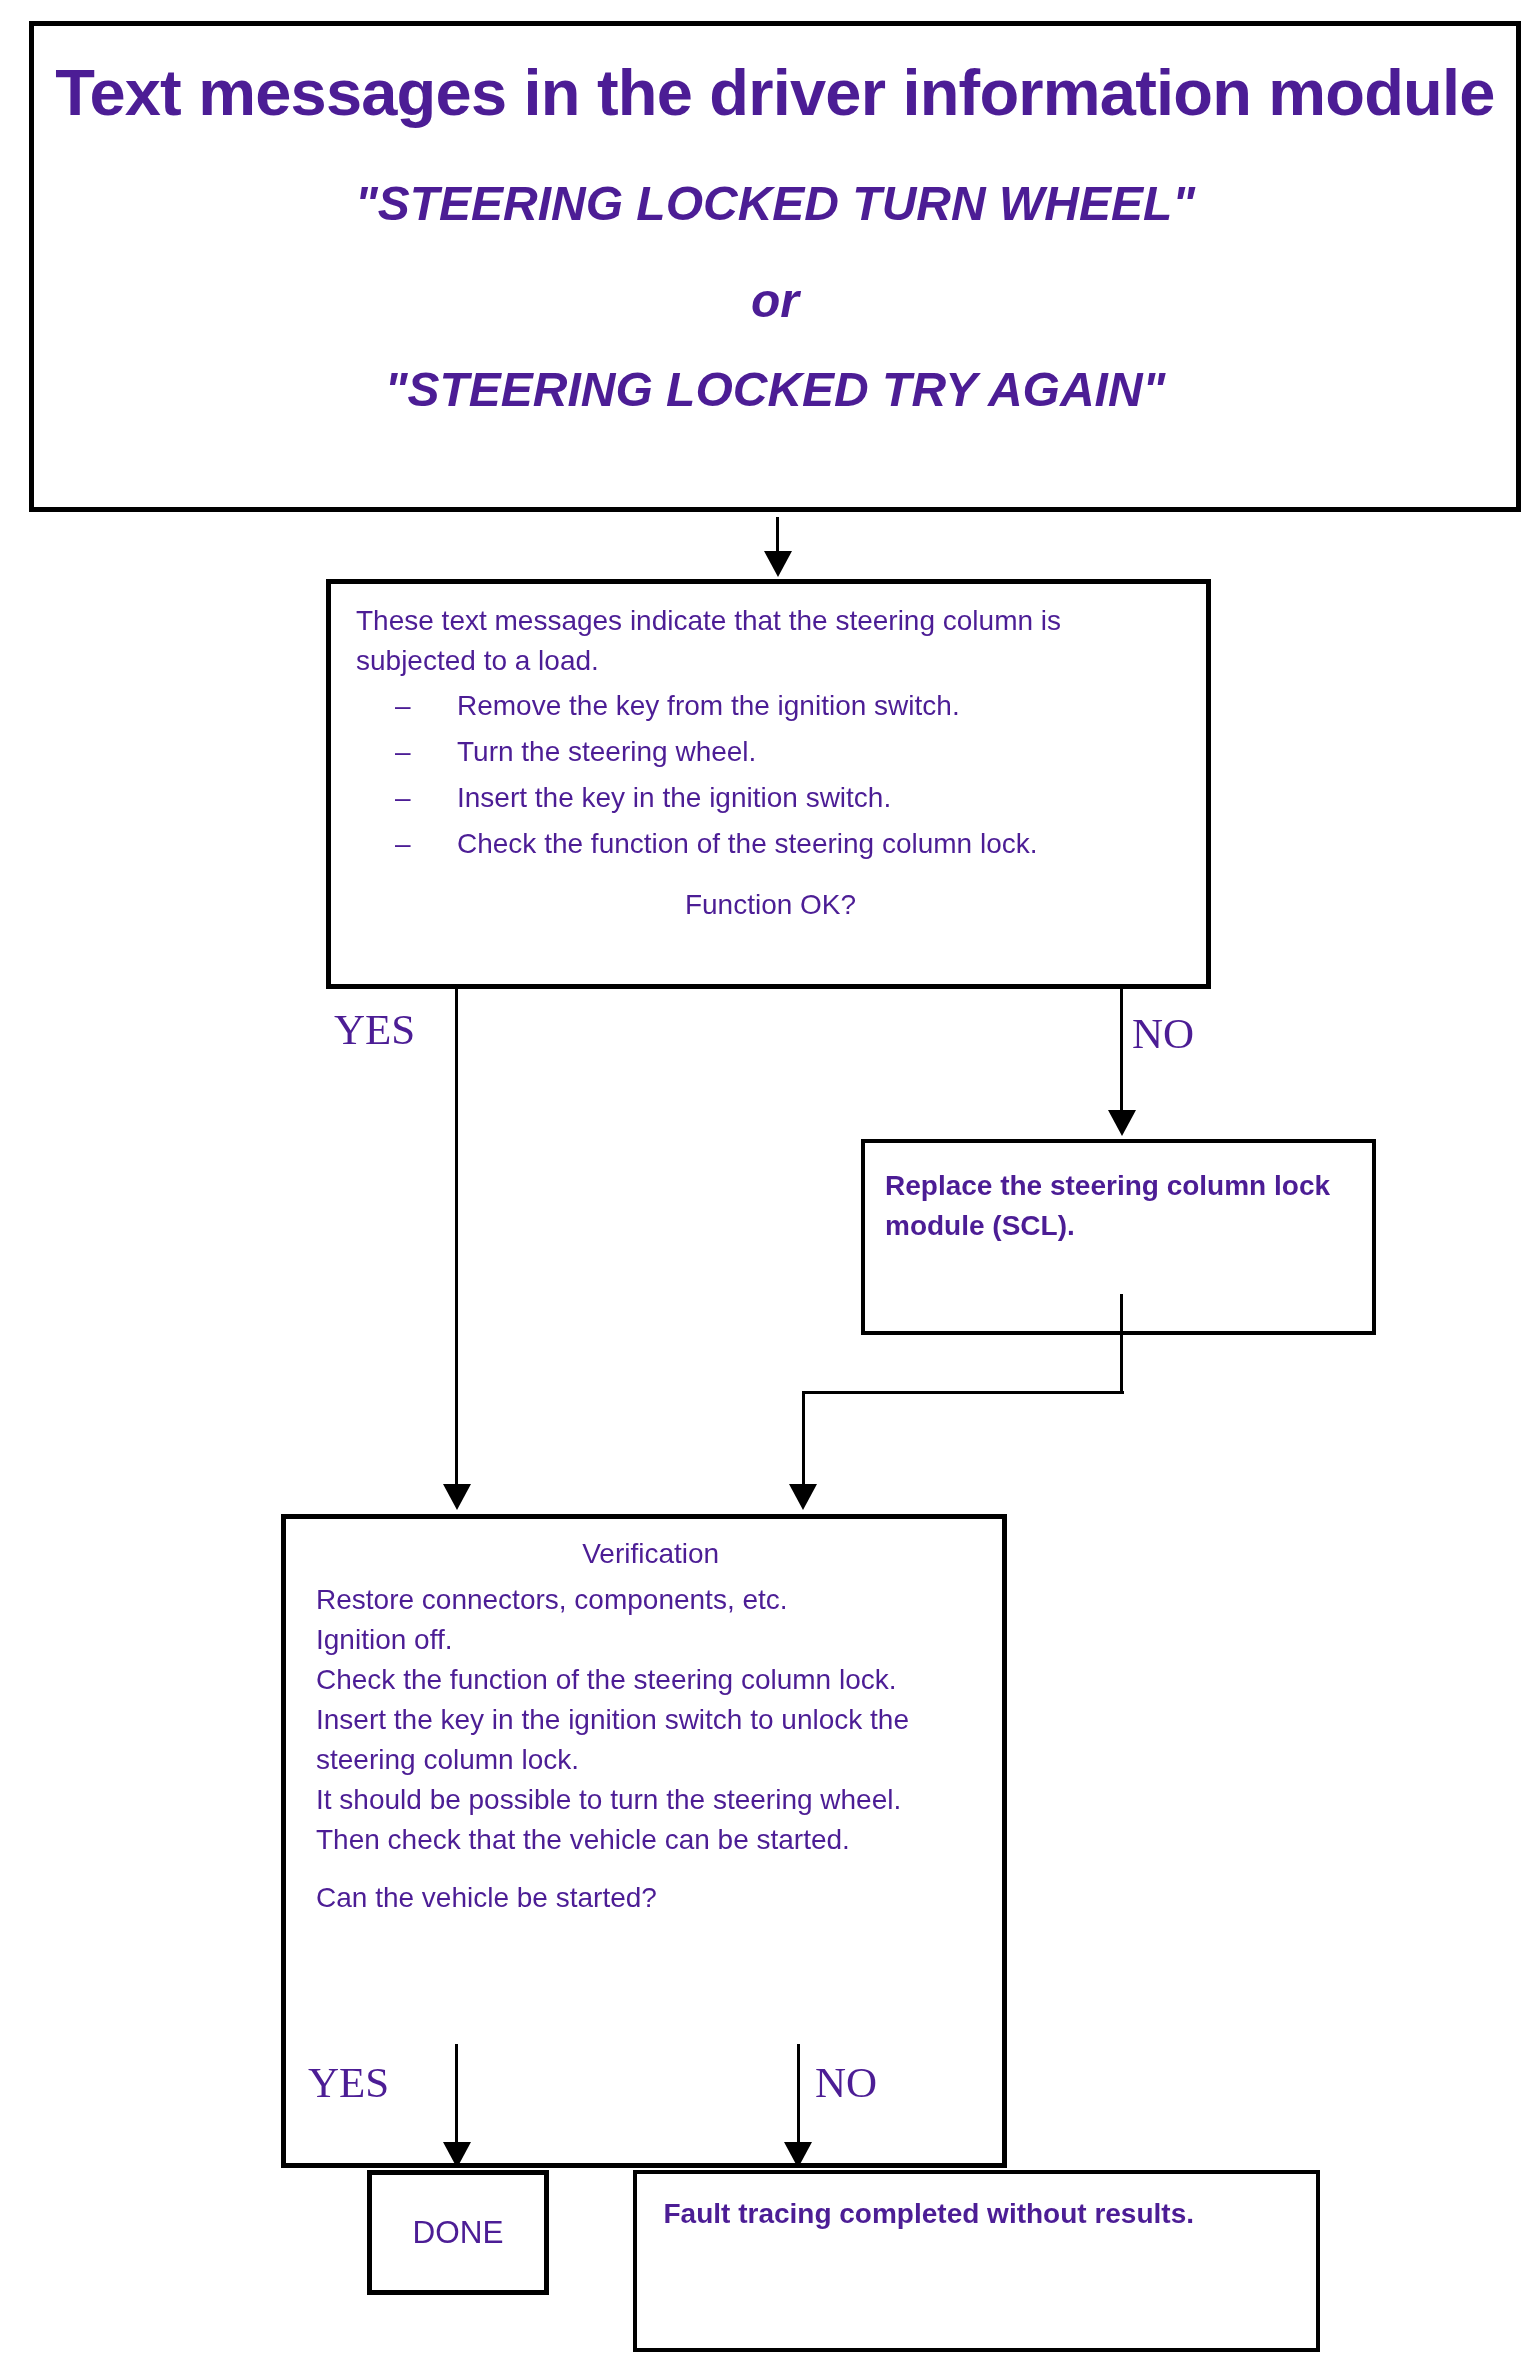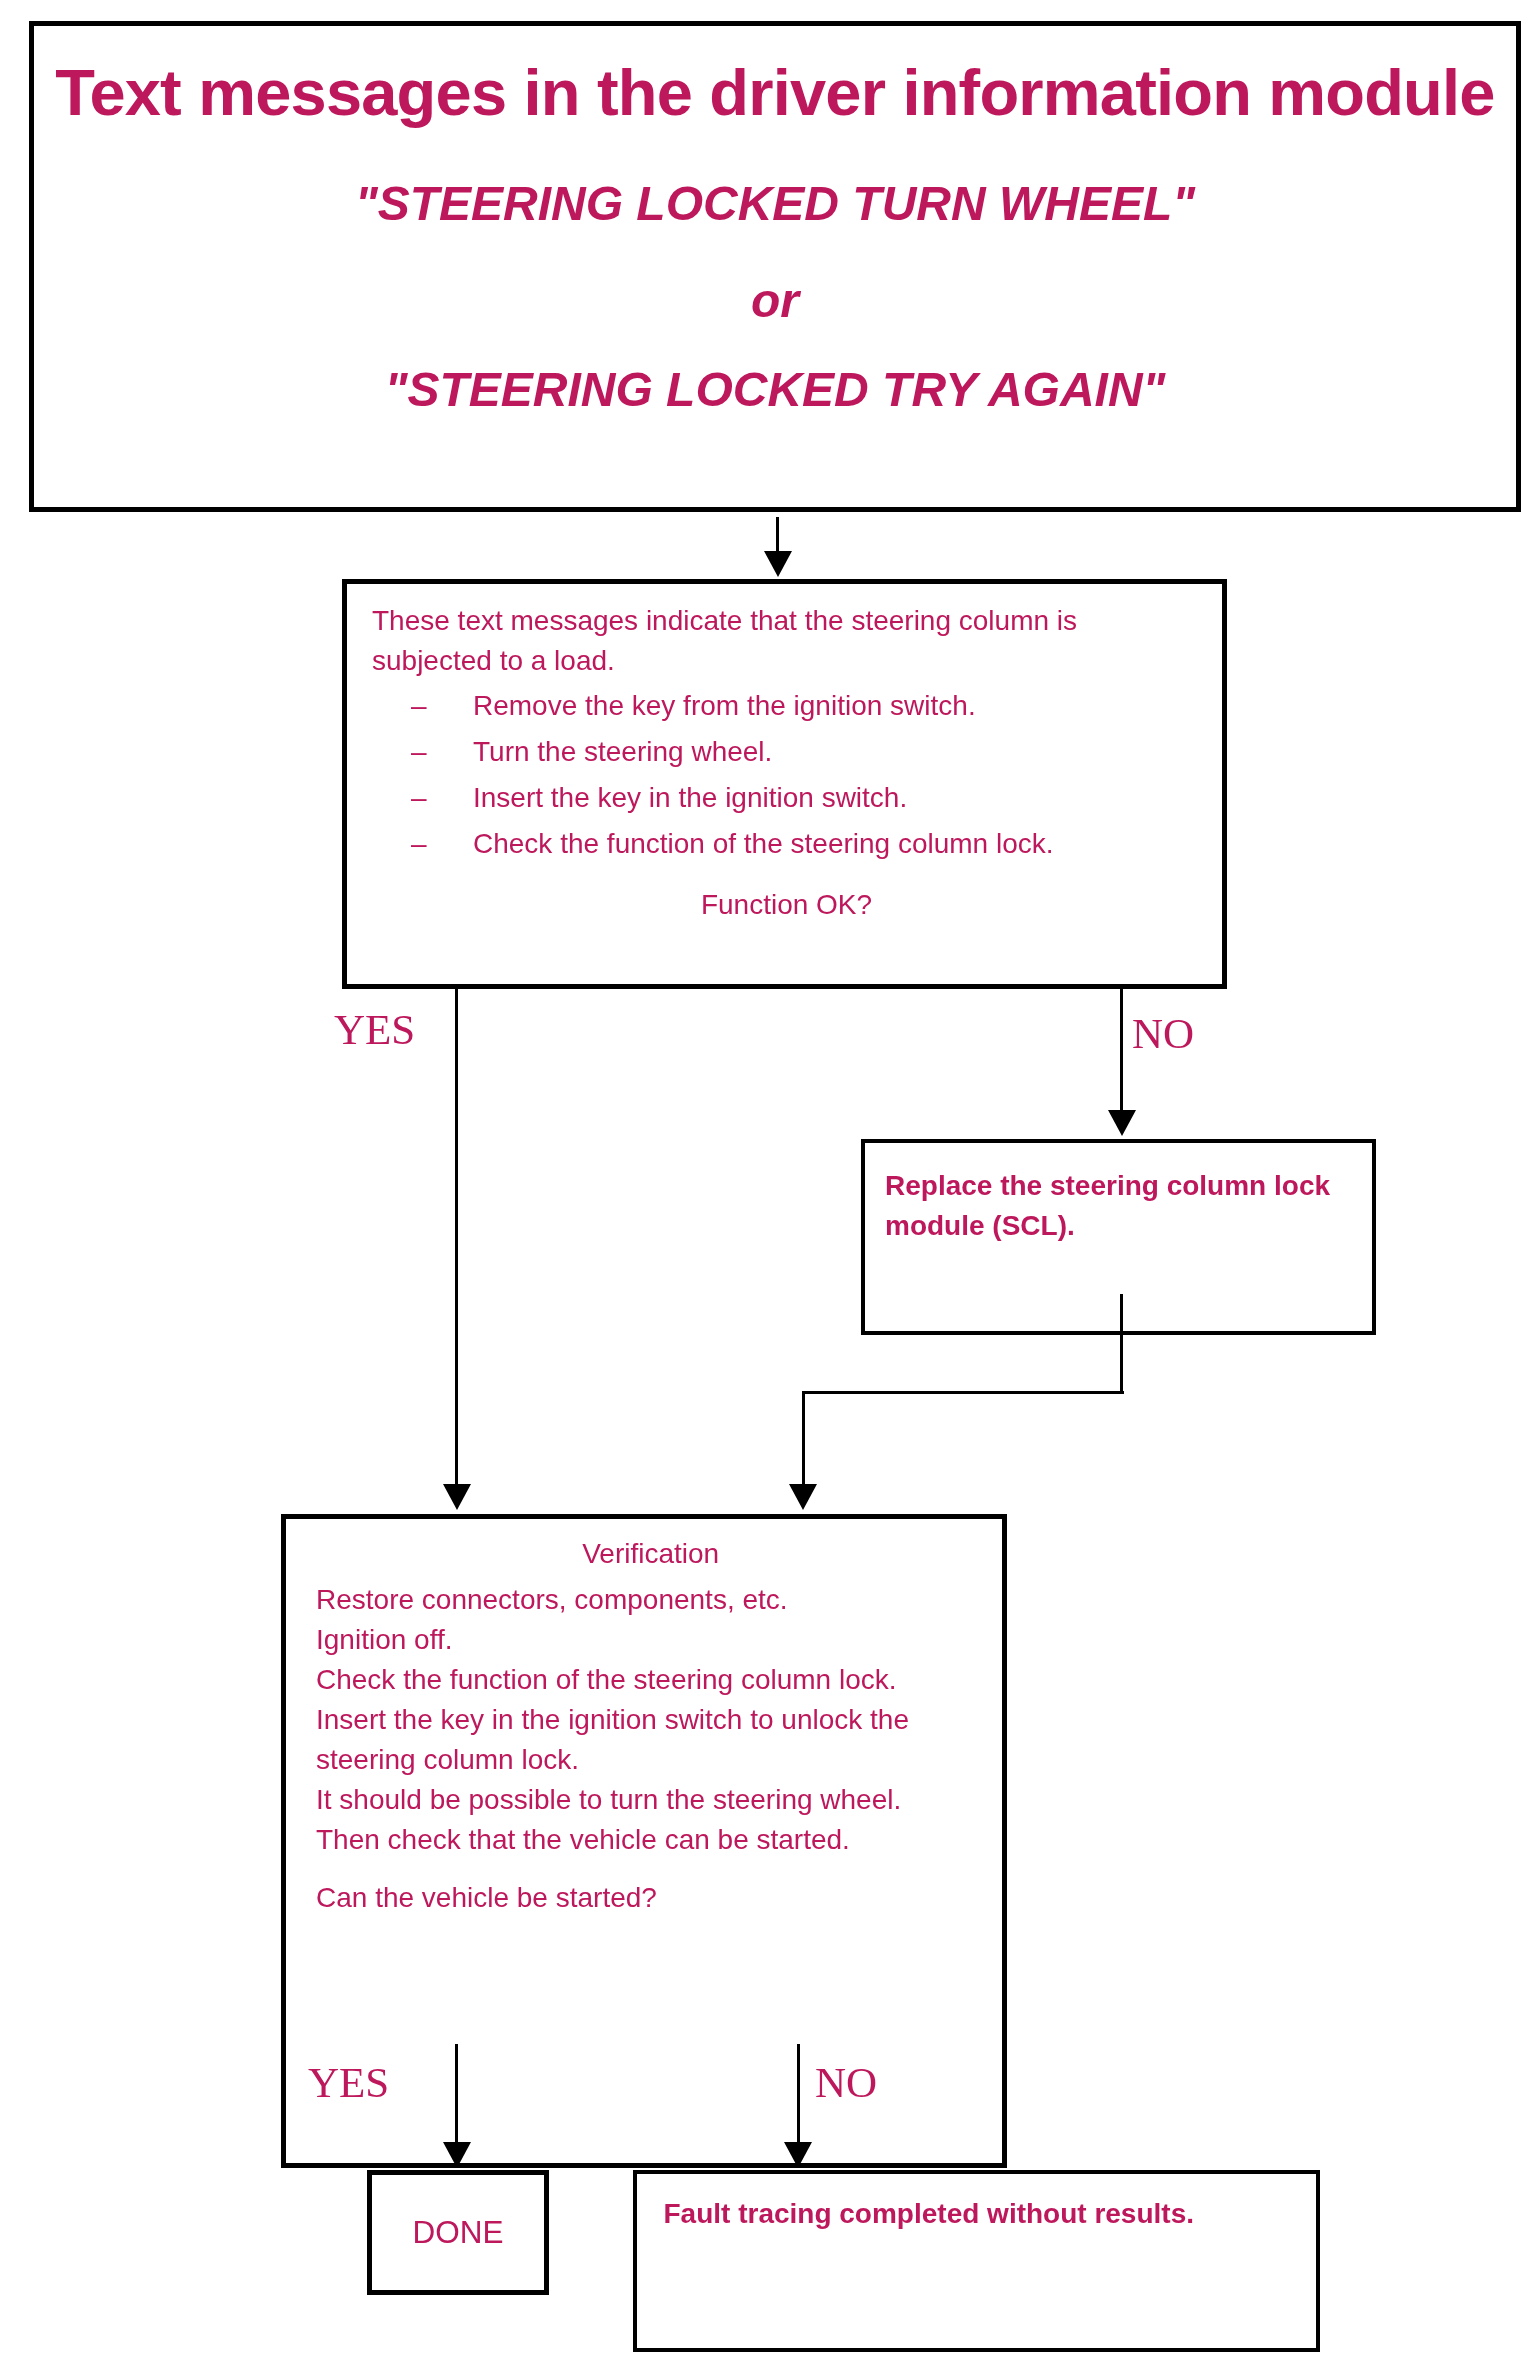--- a/index.html
+++ b/index.html
@@ -1,21 +1,21 @@
 <!DOCTYPE html>
 <html style="font-size:13.3px"><head>
 <meta charset="utf-8">
 <style>
   html,body{margin:0;padding:0;background:#ffffff;}
   #canvas{
     position:relative;
     width:1538px;height:2377px;
     background:#ffffff;
     font-family:"Liberation Sans", sans-serif;
-    color:#be185d;
+    color:#4c1d95;
     overflow:hidden;
   }
   .box{
     position:absolute;
     background:#fff;
     border:5px solid #000;
     box-sizing:border-box;
   }
   .thin{border-width:4.1px;}
   .vline{position:absolute;width:3.3px;background:#000;}
@@ -78,21 +78,21 @@
   <div class="box" style="left:29px;top:21px;width:1492px;height:491px;">
     <div class="title-text">Text messages in the driver information module</div>
     <div class="quote-line q1">"STEERING LOCKED TURN WHEEL"</div>
     <div class="quote-line q-or">or</div>
     <div class="quote-line q2">"STEERING LOCKED TRY AGAIN"</div>
   </div>
 
   <div class="vline" style="left:776px;top:517px;height:37px;"></div>
   <div class="arrowhead" style="left:764px;top:551px;"></div>
 
-  <div class="box" style="left:342px;top:579px;width:885px;height:410px;">
+  <div class="box" style="left:326px;top:579px;width:885px;height:410px;">
     <div class="step1-inner body-text">
       <div class="intro">These text messages indicate that the steering column is subjected to a load.</div>
       <div class="bullet">
         <span class="dash">–</span>
         <span class="btxt">Remove the key from the ignition switch.</span>
       </div>
       <div class="bullet">
         <span class="dash">–</span>
         <span class="btxt">Turn the steering wheel.</span>
       </div>

